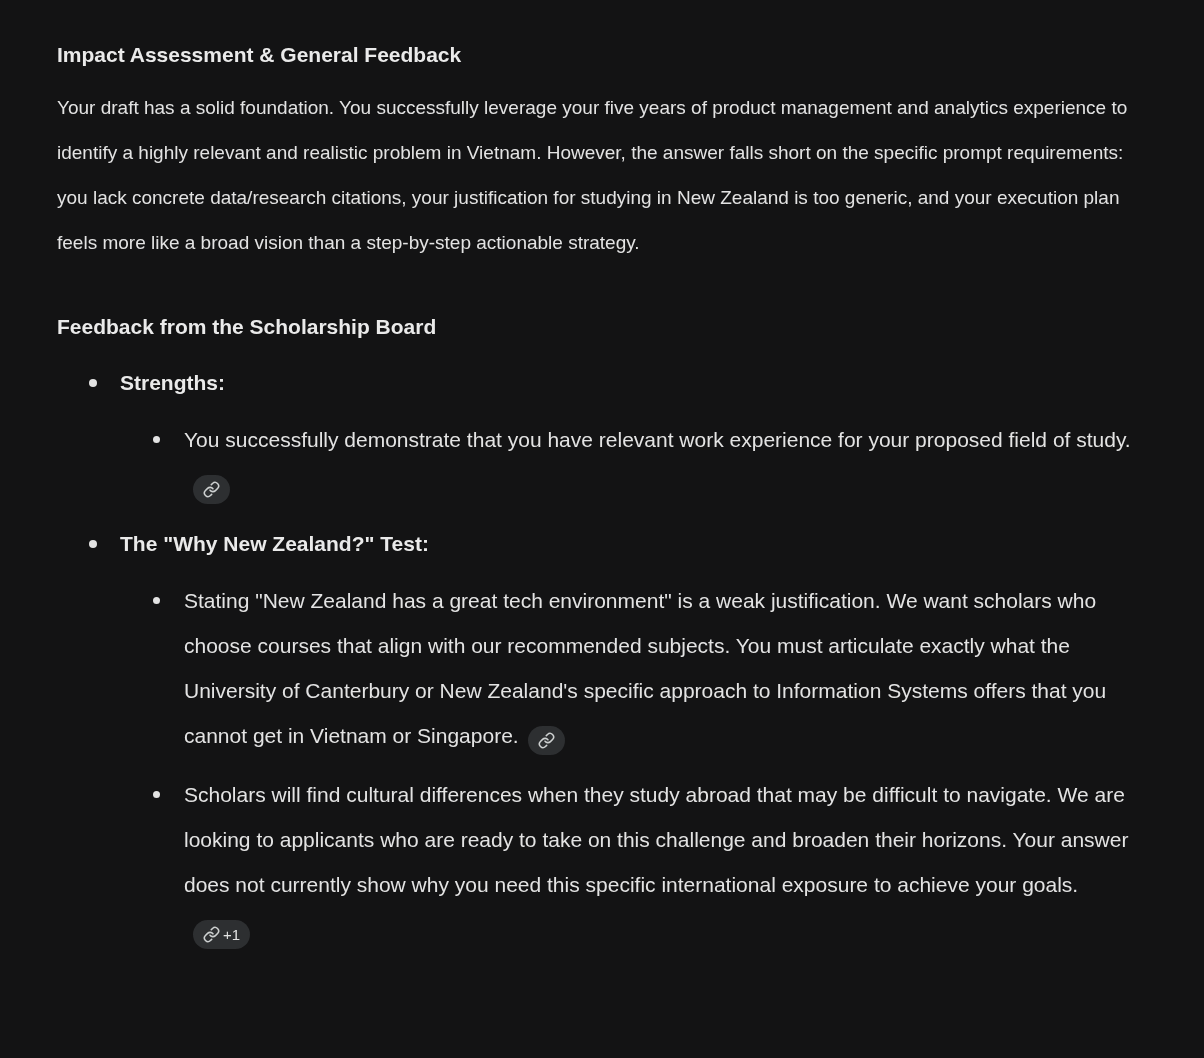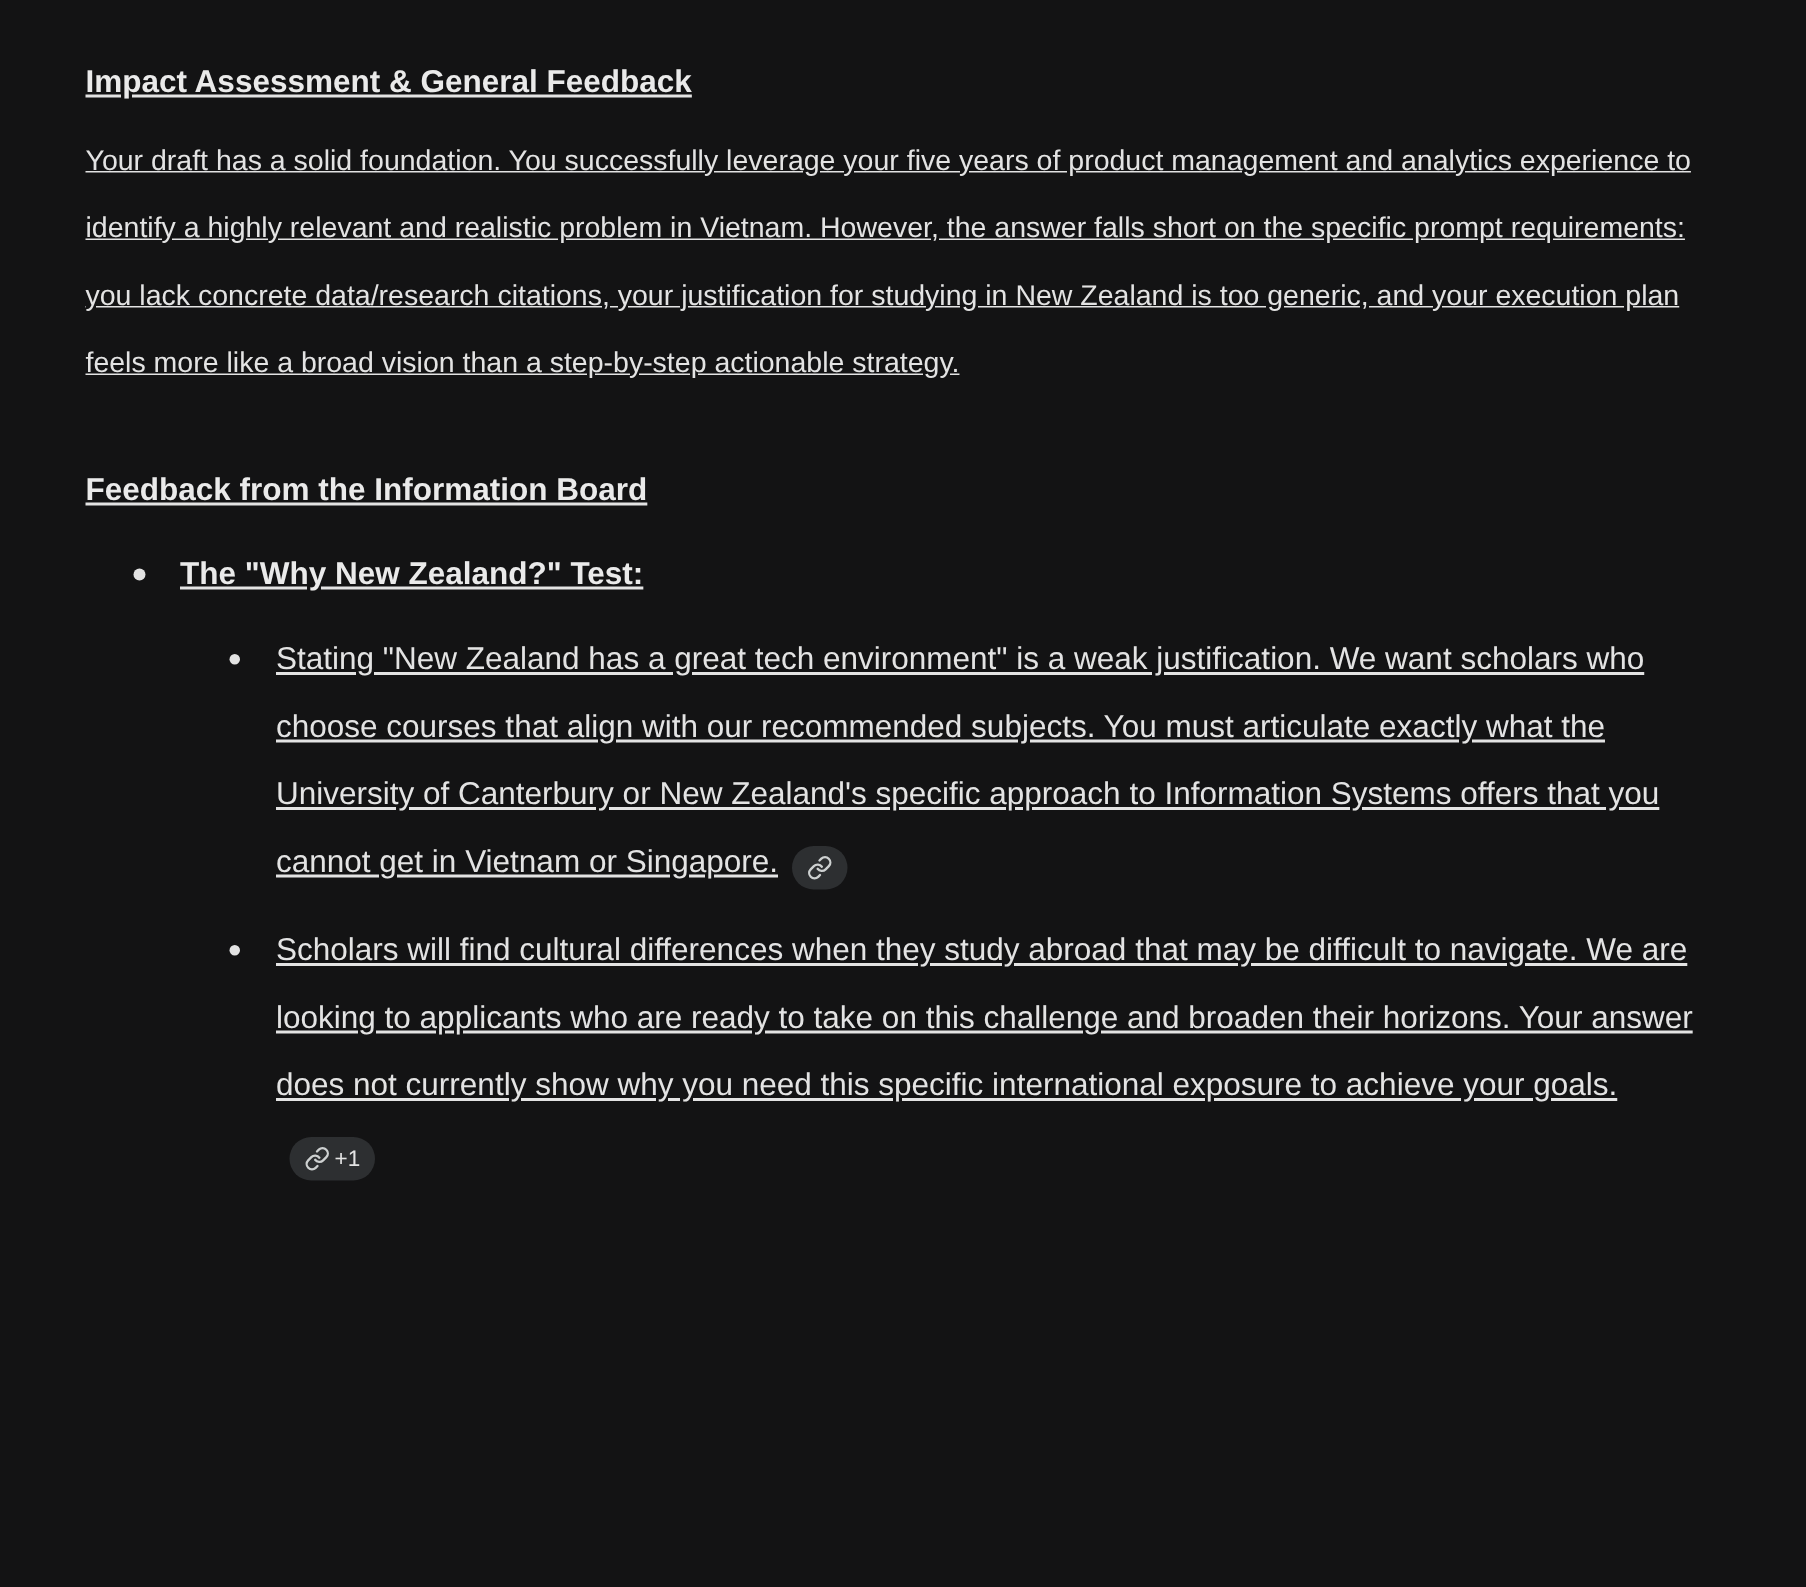--- a/index.html
+++ b/index.html
@@ -13,21 +13,20 @@
     overflow: hidden;
     font-family: "Liberation Sans", sans-serif;
     color: #e3e3e3;
     -webkit-font-smoothing: antialiased;
   }
   .message {
     box-sizing: border-box;
     width: 1186px;
     height: 1058px;
     padding: 41px 49px 0 57px;
-    text-decoration: underline;
   }
   .h-bold {
     font-size: 21px;
     line-height: 28px;
     font-weight: 700;
     color: #eaeaea;
     margin: 0;
   }
   .section-heading-top { margin-bottom: 16px; }
   .section-heading-mid { margin-bottom: 0; }
@@ -115,24 +114,37 @@
 </style>
 </head>
 <body>
 
 <div class="message">
 
   <h3 class="h-bold section-heading-top">Impact Assessment &amp; General Feedback</h3>
 
   <p class="intro">Your draft has a solid foundation. You successfully leverage your five years of product management and analytics experience to identify a highly relevant and realistic problem in Vietnam. However, the answer falls short on the specific prompt requirements: you lack concrete data/research citations, your justification for studying in New Zealand is too generic, and your execution plan feels more like a broad vision than a step-by-step actionable strategy.</p>
 
-  <h3 class="h-bold section-heading-mid">Feedback from the Information Board</h3>
+  <h3 class="h-bold section-heading-mid">Feedback from the Scholarship Board</h3>
 
   <ul class="level-1">
 
+    <li>
+      <span class="li-label">Strengths:</span>
+      <ul class="level-2">
+        <li>
+          <span>You successfully demonstrate that you have relevant work experience for your proposed field of study.</span><button class="chip">
+              <svg viewBox="0 0 24 24" fill="none" stroke="#cdd0d0" stroke-width="2.2" stroke-linecap="round" stroke-linejoin="round">
+                <path d="M10 13a5 5 0 0 0 7.54.54l3-3a5 5 0 0 0-7.07-7.07l-1.72 1.71"></path>
+                <path d="M14 11a5 5 0 0 0-7.54-.54l-3 3a5 5 0 0 0 7.07 7.07l1.71-1.71"></path>
+              </svg>
+            </button>
+        </li>
+      </ul>
+    </li>
 
     <li>
       <span class="li-label">The "Why New Zealand?" Test:</span>
       <ul class="level-2">
         <li>
           <span>Stating "New Zealand has a great tech environment" is a weak justification. We want scholars who choose courses that align with our recommended subjects. You must articulate exactly what the University of Canterbury or New Zealand's specific approach to Information Systems offers that you cannot get in Vietnam or Singapore.</span><button class="chip">
               <svg viewBox="0 0 24 24" fill="none" stroke="#cdd0d0" stroke-width="2.2" stroke-linecap="round" stroke-linejoin="round">
                 <path d="M10 13a5 5 0 0 0 7.54.54l3-3a5 5 0 0 0-7.07-7.07l-1.72 1.71"></path>
                 <path d="M14 11a5 5 0 0 0-7.54-.54l-3 3a5 5 0 0 0 7.07 7.07l1.71-1.71"></path>
               </svg>

